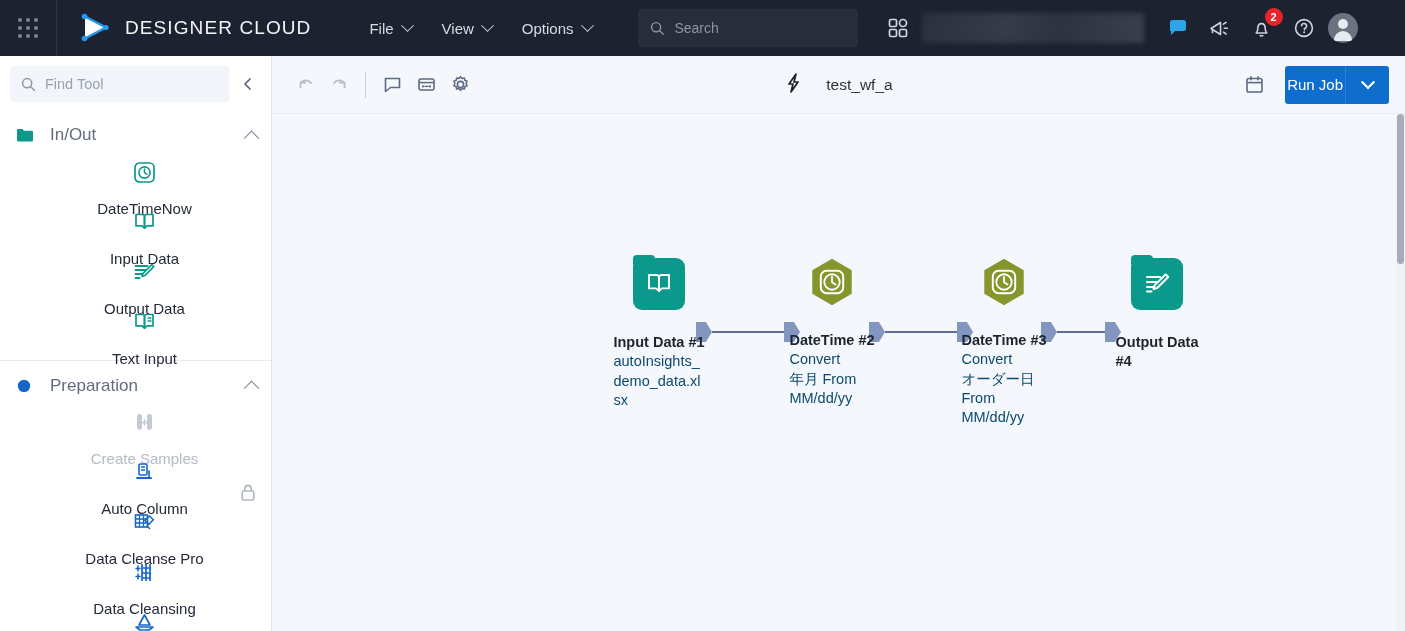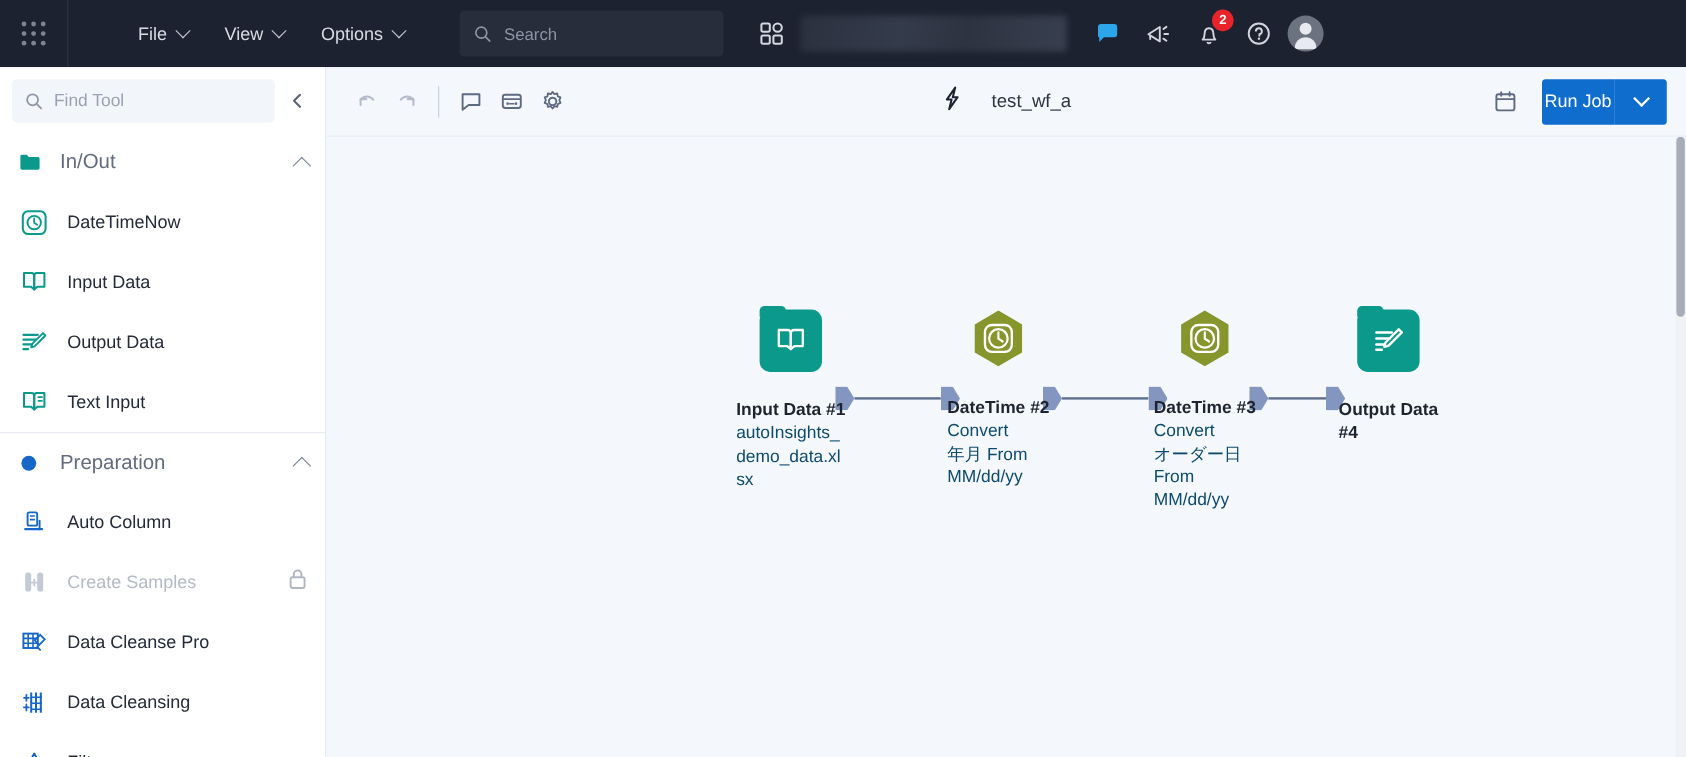--- a/index.html
+++ b/index.html
@@ -89,21 +89,21 @@
     display: flex; align-items: center; height: 50px; padding: 0 14px 0 16px; cursor: pointer;
     border-top: 1px solid #e8ecf2;
   }
   .cat-header:first-child { border-top: none; }
   .cat-dot { width: 26px; display: flex; align-items: center; }
   .cat-label { flex: 1; font-size: 17px; color: #5b6舒; }
   .cat-label { color: #636c7e; font-weight: 400; margin-left: 8px; }
   .chev-up { width: 11px; height: 11px; border-left: 1.7px solid #7b8494; border-top: 1.7px solid #7b8494;
              transform: rotate(45deg) translate(2px,2px); }
   .tool-item {
-    display: flex; align-items: center; height: 50px; padding: 0 14px 0 16px; cursor: pointer; gap: 16px;
+    display: flex; align-items: center; height: 50px; padding: 0 14px 0 32px; cursor: pointer; gap: 16px; flex-direction: column;
   }
   .tool-item .ti-icon { width: 24px; height: 24px; flex: 0 0 24px; display:flex; align-items:center; justify-content:center;}
   .tool-item .ti-label { font-size: 15px; color: #242a38; }
   .tool-item.disabled { cursor: default; }
   .tool-item.disabled .ti-label { color: #b4bac6; }
   .lock { margin-left: auto; }
 
   
   .main { flex: 1; display: flex; flex-direction: column; min-width: 0; position: relative; }
   .toolbar {
@@ -163,20 +163,33 @@
           <i></i>
           <i></i>
           <i></i>
           <i></i>
           <i></i>
           <i></i>
         </div>
     </div>
     <div class="hdr-divider"></div>
 
+    <div class="brand">
+      <div class="brand-logo">
+        <svg width="34" height="34" viewBox="0 0 34 34">
+          <path d="M6 5 L26 16 L6 27 Z" fill="#ffffff"></path>
+          <path d="M5 5 L27 16.5" stroke="#1e9bf0" stroke-width="2.4" fill="none"></path>
+          <path d="M5 28 L27 16.5" stroke="#1e9bf0" stroke-width="2.4" fill="none"></path>
+          <circle cx="5.5" cy="5.5" r="2.8" fill="#1e9bf0"></circle>
+          <circle cx="5.5" cy="27.5" r="2.8" fill="#1e9bf0"></circle>
+          <circle cx="27" cy="16.5" r="2.6" fill="#1e9bf0"></circle>
+        </svg>
+      </div>
+      <div class="brand-name">DESIGNER CLOUD</div>
+    </div>
 
     <div class="menus">
       <div class="menu-item">
         <span>File</span>
         <span class="caret"></span>
       </div>
       <div class="menu-item">
         <span>View</span>
         <span class="caret"></span>
       </div>
@@ -315,47 +328,47 @@
         <div class="cat-header">
           <span class="cat-dot">
             <svg width="18" height="16" viewBox="0 0 18 16">
                 <circle cx="8" cy="8" r="6.2" fill="#1667c8"></circle>
               </svg>
           </span>
           <span class="cat-label">Preparation</span>
           <span class="chev-up"></span>
         </div>
 
-        <div class="tool-item">
-          <span class="ti-icon">
-            <svg width="23" height="23" viewBox="0 0 23 23">
-              <rect x="6" y="3" width="8" height="11" rx="1.4" fill="none" stroke="#1667c8" stroke-width="1.6"></rect>
-              <path d="M8 6 h4 M8 9 h4" stroke="#1667c8" stroke-width="1.3"></path>
-              <path d="M4 17 h14" stroke="#1667c8" stroke-width="1.8" stroke-linecap="round"></path>
-              <path d="M16 10 v7" stroke="#1667c8" stroke-width="1.6" stroke-linecap="round"></path>
-            </svg>
-          </span>
-          <span class="ti-label">Auto Column</span>
-        </div>
-
         <div class="tool-item disabled">
           <span class="ti-icon">
             <svg width="23" height="23" viewBox="0 0 23 23">
               <rect x="4" y="3" width="5" height="16" rx="2.4" fill="#c4cad5"></rect>
               <rect x="14" y="3" width="5" height="16" rx="2.4" fill="#c4cad5"></rect>
               <path d="M11.5 9 v5 M9 11.5 h5" stroke="#c4cad5" stroke-width="1.6" stroke-linecap="round"></path>
             </svg>
           </span>
           <span class="ti-label">Create Samples</span>
           <span class="lock">
             <svg width="18" height="19" viewBox="0 0 18 19">
               <rect x="3.2" y="8" width="11.6" height="9" rx="1.6" fill="none" stroke="#b0b7c3" stroke-width="1.6"></rect>
               <path d="M5.8 8 V5.6 a3.2 3.2 0 0 1 6.4 0 V8" fill="none" stroke="#b0b7c3" stroke-width="1.6"></path>
             </svg>
           </span>
+        </div>
+
+        <div class="tool-item">
+          <span class="ti-icon">
+            <svg width="23" height="23" viewBox="0 0 23 23">
+              <rect x="6" y="3" width="8" height="11" rx="1.4" fill="none" stroke="#1667c8" stroke-width="1.6"></rect>
+              <path d="M8 6 h4 M8 9 h4" stroke="#1667c8" stroke-width="1.3"></path>
+              <path d="M4 17 h14" stroke="#1667c8" stroke-width="1.8" stroke-linecap="round"></path>
+              <path d="M16 10 v7" stroke="#1667c8" stroke-width="1.6" stroke-linecap="round"></path>
+            </svg>
+          </span>
+          <span class="ti-label">Auto Column</span>
         </div>
 
         <div class="tool-item">
           <span class="ti-icon">
             <svg width="23" height="23" viewBox="0 0 23 23">
               <rect x="2.5" y="4" width="12" height="12" fill="none" stroke="#1667c8" stroke-width="1.6"></rect>
               <path d="M2.5 8 h12 M2.5 12 h12 M6.5 4 v12 M10.5 4 v12" stroke="#1667c8" stroke-width="1.3"></path>
               <path d="M16.5 5 l3.8 3.8 -4.6 4.6 -3.8-3.8 Z" fill="none" stroke="#1667c8" stroke-width="1.5"></path>
               <path d="M14 15 l2.5 2.5" stroke="#1667c8" stroke-width="1.5" stroke-linecap="round"></path>
             </svg>

